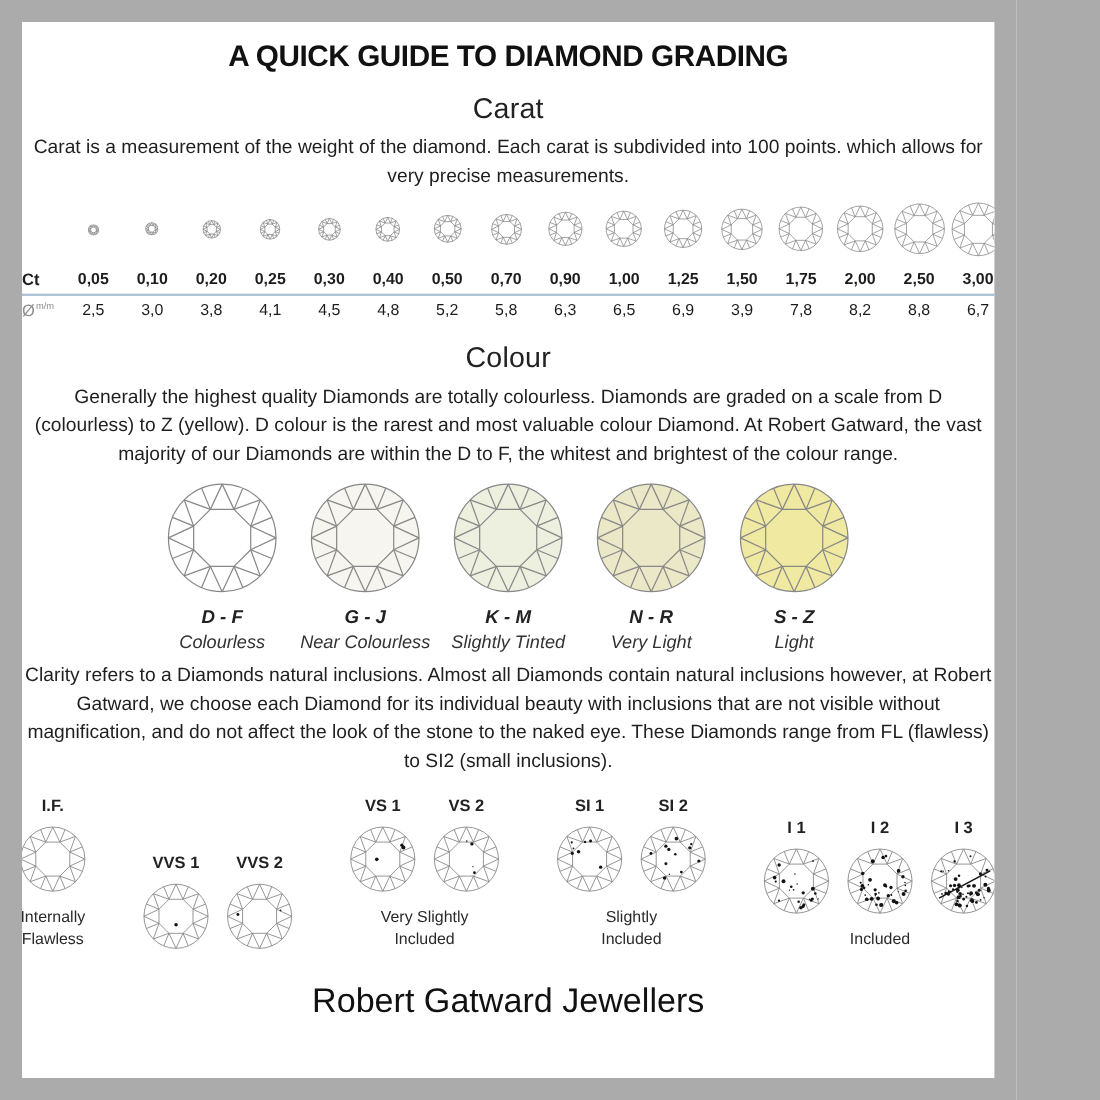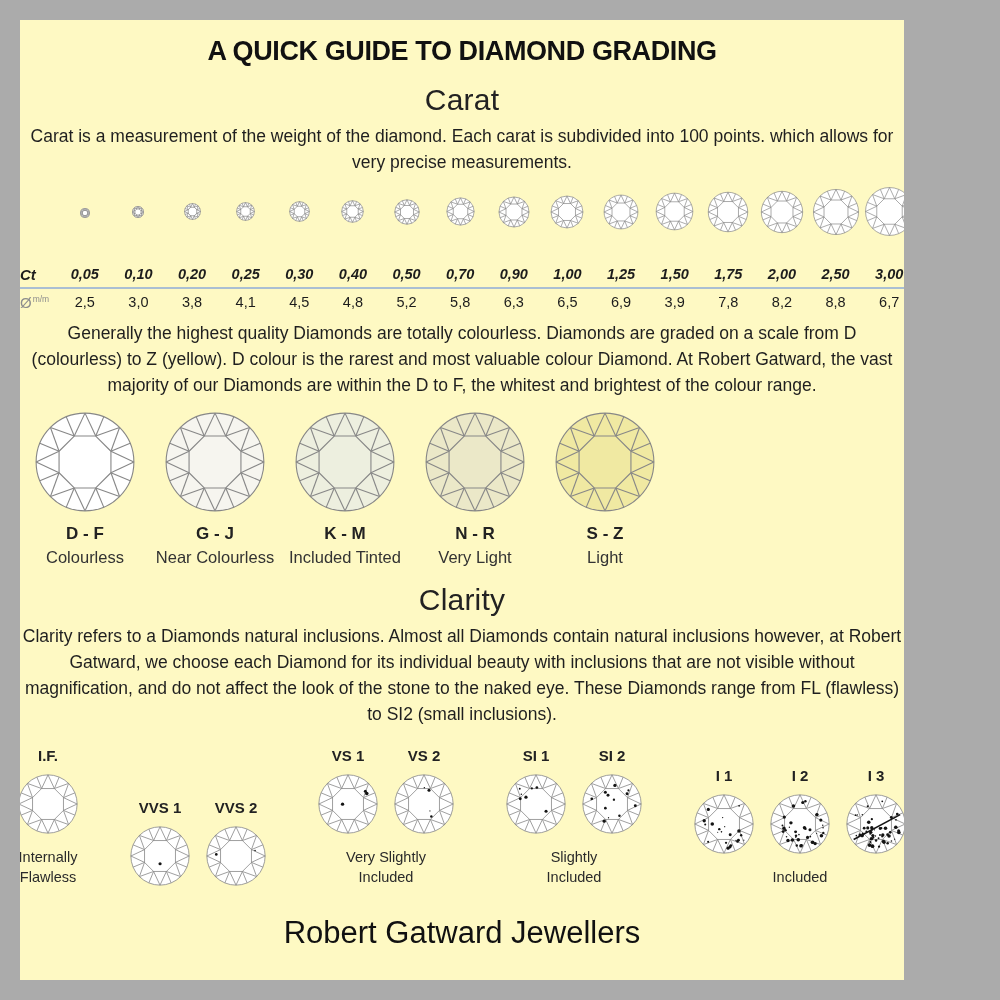--- a/index.html
+++ b/index.html
@@ -1,41 +1,41 @@
 <!DOCTYPE html>
 <html><head>
 <meta charset="utf-8">
 <style>
   html,body{margin:0;padding:0;}
   body{width:1000px;height:1000px;background:#ababab;font-family:"Liberation Sans",sans-serif;color:#1c1c1c;}
   .frame{position:absolute;inset:0;width:924px;height:1000px;box-sizing:border-box;
-         border:20px solid #ababab;background:#fef9c3;overflow:hidden;text-align:center;}
+         border:20px solid #ababab;background:#ffffff;overflow:hidden;text-align:center;}
   h1.title{margin:16px 0 0 0;font-size:27px;font-weight:bold;letter-spacing:-0.4px;color:#111;}
-  h2.sect{margin:16px 0 0 0;font-size:30px;font-weight:400;color:#222;letter-spacing:0.2px;}
+  h2.sect{margin:16px 0 0 0;font-size:26px;font-weight:400;color:#222;letter-spacing:0.2px;}
   p.desc{margin:6px auto 0 auto;font-size:17.5px;line-height:26px;color:#1f1f1f;}
   .desc.carat-w{max-width:880px;}
   .desc.colour-w{max-width:912px;}
   .desc.clarity-w{max-width:930px;}
 
   
   .ctable{width:896px;margin:8px auto 0 auto;}
   .crow{display:flex;align-items:center;}
   .crow.dia{height:60px;}
   .chdr{width:38px;flex:none;font-size:15px;text-align:left;}
   .ccell{flex:1;text-align:center;font-size:14.5px;}
   .ccell .dwrap{display:inline-flex;align-items:center;justify-content:center;}
-  .crow.ctr{height:24px;font-weight:bold;font-size:15px;margin-top:19px;font-style:italic;}
+  .crow.ctr{height:24px;font-weight:bold;font-size:15px;margin-top:2px;}
   .crow.ctr .chdr{font-weight:bold;}
   .divider{height:0;border-top:2px solid #aabfd3;margin:1px 0;}
   .crow.mmr{height:24px;}
   .mmhdr{color:#8d8d8d;}
   .unit{font-size:8.5px;vertical-align:super;margin-left:1px;}
 
   
-  .colour-row{display:flex;margin-top:12px;}
+  .colour-row{display:flex;justify-content:center;margin-top:12px;font-style:italic;}
   .cgrade{width:130px;}
   .crange{margin-top:10px;font-size:17px;font-weight:bold;color:#222;}
   .clabel{margin-top:4px;font-size:16.5px;color:#333;}
 
   
   .clarity-row{display:flex;justify-content:center;align-items:flex-end;gap:46px;margin-top:20px;}
   .kitems{display:flex;gap:10px;justify-content:center;}
   .kitem{width:66px;}
   .klabel{font-size:15px;font-weight:bold;color:#222;height:18px;margin-bottom:8px;white-space:nowrap;}
   .kdesc{margin-top:12px;font-size:14.5px;line-height:20px;color:#2a2a2a;}
@@ -606,20 +606,21 @@
           <div class="ccell">3,9</div>
           <div class="ccell">7,8</div>
           <div class="ccell">8,2</div>
           <div class="ccell">8,8</div>
           <div class="ccell">6,7</div>
         </div>
     </div>
   </section>
 
   <section>
+    <h2 class="sect">Colour</h2>
     <p class="desc colour-w">Generally the highest quality Diamonds are totally colourless. Diamonds are graded on a scale from D (colourless) to Z (yellow). D colour is the rarest and most valuable colour Diamond. At Robert Gatward, the vast majority of our Diamonds are within the D to F, the whitest and brightest of the colour range.</p>
     <div class="colour-row" id="colour-row">
         <div class="cgrade">
     <span><svg viewBox="-50 -50 100 100" width="104" height="104">
     <g fill="#ffffff" stroke="#878787" stroke-width="1.06" stroke-linejoin="round">
       <circle cx="0" cy="0" r="47"></circle>
       <polygon points="24.94,-10.33 10.33,-24.94 -10.33,-24.94 -24.94,-10.33 -24.94,10.33 -10.33,24.94 10.33,24.94 24.94,10.33" fill="none"></polygon>
       <line x1="24.94" y1="-10.33" x2="43.42" y2="-17.99"></line>
                 <line x1="10.33" y1="-24.94" x2="17.99" y2="-43.42"></line>
                 <line x1="-10.33" y1="-24.94" x2="-17.99" y2="-43.42"></line>
@@ -708,21 +709,21 @@
                 <line x1="-47.00" y1="-0.00" x2="-24.94" y2="10.33"></line>
                 <line x1="-33.23" y1="33.23" x2="-24.94" y2="10.33"></line>
                 <line x1="-33.23" y1="33.23" x2="-10.33" y2="24.94"></line>
                 <line x1="-0.00" y1="47.00" x2="-10.33" y2="24.94"></line>
                 <line x1="-0.00" y1="47.00" x2="10.33" y2="24.94"></line>
                 <line x1="33.23" y1="33.23" x2="10.33" y2="24.94"></line>
                 <line x1="33.23" y1="33.23" x2="24.94" y2="10.33"></line>
     </g>
             </svg></span>
     <div class="crange">K - M</div>
-    <div class="clabel">Included Tinted</div>
+    <div class="clabel">Slightly Tinted</div>
   </div>
         <div class="cgrade">
     <span><svg viewBox="-50 -50 100 100" width="104" height="104">
     <g fill="#ebe8c8" stroke="#878787" stroke-width="1.06" stroke-linejoin="round">
       <circle cx="0" cy="0" r="47"></circle>
       <polygon points="24.94,-10.33 10.33,-24.94 -10.33,-24.94 -24.94,-10.33 -24.94,10.33 -10.33,24.94 10.33,24.94 24.94,10.33" fill="none"></polygon>
       <line x1="24.94" y1="-10.33" x2="43.42" y2="-17.99"></line>
                 <line x1="10.33" y1="-24.94" x2="17.99" y2="-43.42"></line>
                 <line x1="-10.33" y1="-24.94" x2="-17.99" y2="-43.42"></line>
                 <line x1="-24.94" y1="-10.33" x2="-43.42" y2="-17.99"></line>
@@ -782,21 +783,20 @@
                 <line x1="33.23" y1="33.23" x2="24.94" y2="10.33"></line>
     </g>
             </svg></span>
     <div class="crange">S - Z</div>
     <div class="clabel">Light</div>
   </div>
       </div>
   </section>
 
   <section>
-    <h2 class="sect">Clarity</h2>
     <p class="desc clarity-w">Clarity refers to a Diamonds natural inclusions. Almost all Diamonds contain natural inclusions however, at Robert Gatward, we choose each Diamond for its individual beauty with inclusions that are not visible without magnification, and do not affect the look of the stone to the naked eye. These Diamonds range from FL (flawless) to SI2 (small inclusions).</p>
     <div class="clarity-row" id="clarity-row">
         <div class="kgroup">
     <div class="kitems">
             <div class="kitem">
       <div class="klabel">I.F.</div>
       <span><svg viewBox="-50 -50 100 100" width="62" height="62">
     <g fill="#ffffff" stroke="#878787" stroke-width="1.29" stroke-linejoin="round">
       <circle cx="0" cy="0" r="47"></circle>
       <polygon points="24.94,-10.33 10.33,-24.94 -10.33,-24.94 -24.94,-10.33 -24.94,10.33 -10.33,24.94 10.33,24.94 24.94,10.33" fill="none"></polygon>

